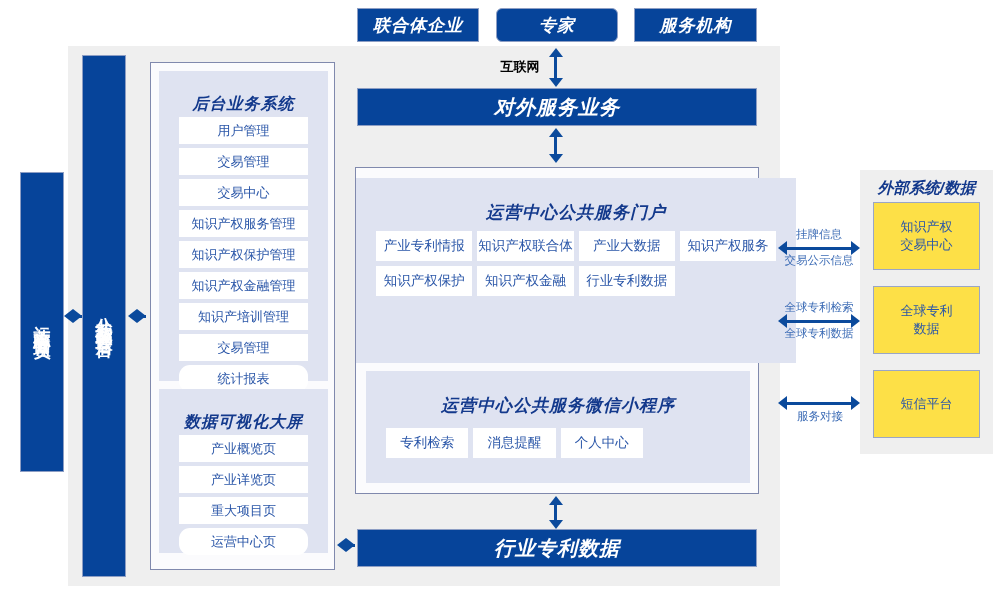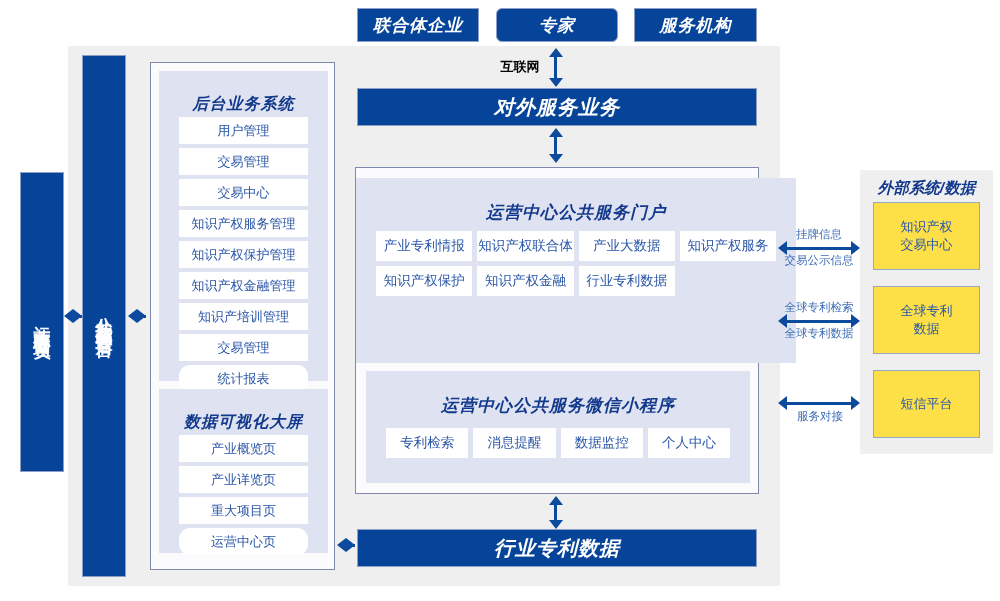--- a/index.html
+++ b/index.html
@@ -137,21 +137,20 @@
         <div class="gcell">知识产权金融</div>
         <div class="gcell">行业专利数据</div>
       </div>
     </div>
 
     <div class="subpanel" style="left:10px;top:203px;width:384px;height:112px;">
       <div class="sub-title" style="font-size:17px;line-height:30px;">运营中心公共服务微信小程序</div>
       <div class="grid2" style="margin-top:7px;">
         <div class="gcell">专利检索</div>
         <div class="gcell">消息提醒</div>
-        <div class="gcell">数据监控</div>
         <div class="gcell">个人中心</div>
       </div>
     </div>
   </div>
 
   <div class="tri tri-up" style="left:549px;top:496px;"></div>
   <div class="arrow-line" style="left:554px;top:503px;width:3px;height:21px;"></div>
   <div class="tri tri-down" style="left:549px;top:520px;"></div>
 
   <div class="blue-box" style="left:357px;top:529px;width:400px;height:38px;font-size:20px;text-align:center;">

